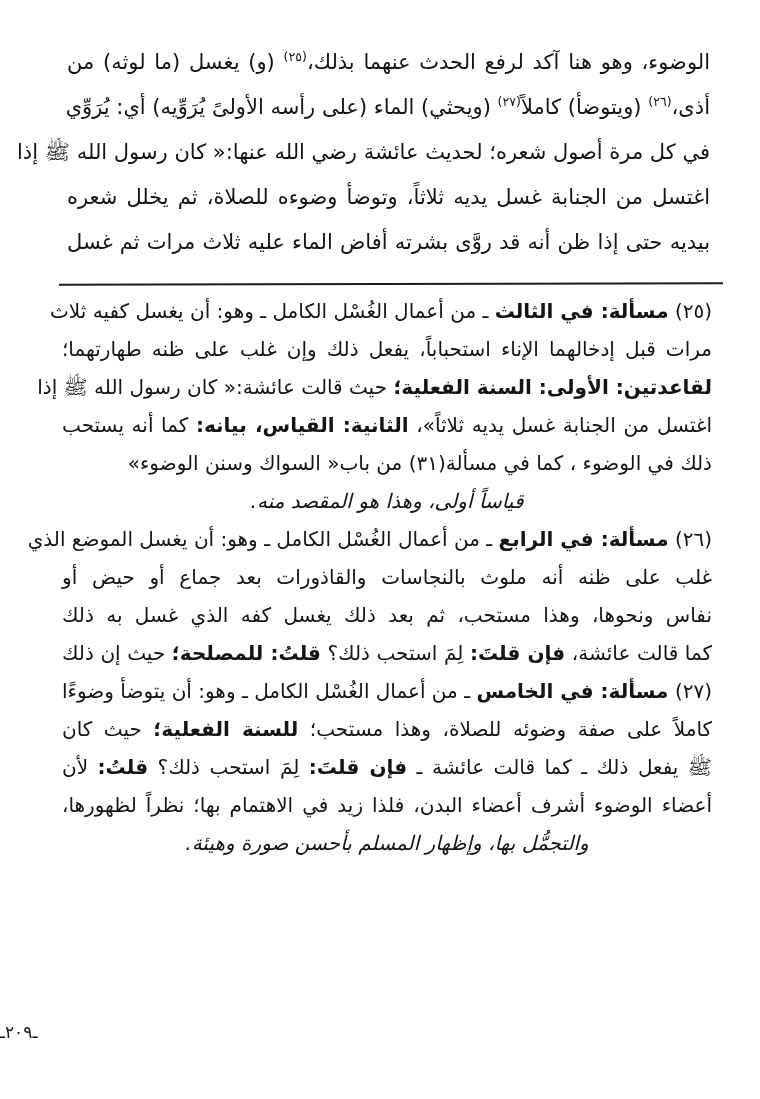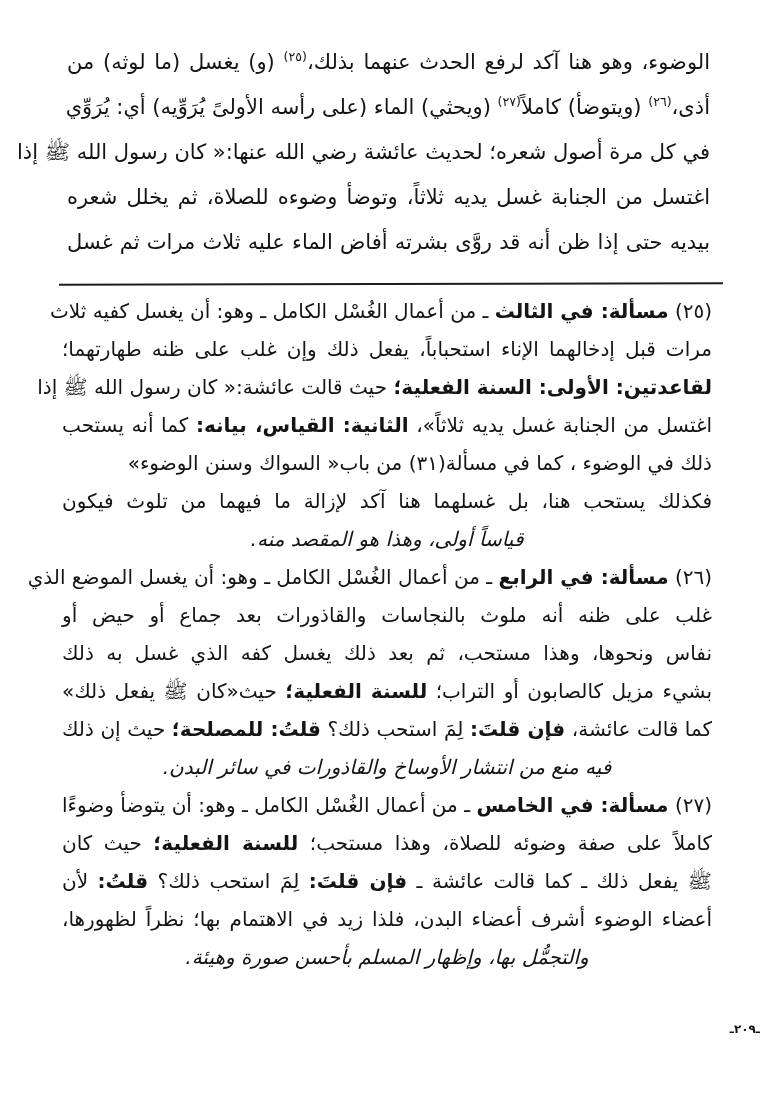--- a/index.html
+++ b/index.html
@@ -28,50 +28,47 @@
   .line.center{text-align:center;text-align-last:center;font-style:italic;}
   .bold{font-weight:bold;}
   sup{font-size:0.60em;line-height:0;vertical-align:super;}
   .separator{
     position:absolute;top:283px;left:59px;width:664px;height:0;
     border-top:2px solid #1c1c1c;
     transform:rotate(-0.12deg);
   }
   .page-number{
     position:absolute;top:1022px;left:0;width:100%;
-    text-align:right;direction:rtl;
-    font-size:12px;font-weight:bold;letter-spacing:1px;
+    text-align:left;direction:rtl;
+    font-size:17px;font-weight:normal;letter-spacing:1px;
   }
 </style>
 </head>
 <body>
 
 <div class="sheet">
   <div class="main-text" id="main-text">
       <div class="line justify"><span>الوضوء، وهو هنا آكد لرفع الحدث عنهما بذلك،</span><sup>(٢٥)</sup><span> (و) يغسل (ما لوثه) من</span></div>
       <div class="line justify"><span>أذى،</span><sup>(٢٦)</sup><span> (ويتوضأ) كاملاً</span><sup>(٢٧)</sup><span> (ويحثي) الماء (على رأسه الأولىً يُرَوِّيه) أي: يُرَوِّي</span></div>
       <div class="line justify"><span>في كل مرة أصول شعره؛ لحديث عائشة رضي الله عنها:« كان رسول الله ﷺ إذا</span></div>
       <div class="line justify"><span>اغتسل من الجنابة غسل يديه ثلاثاً، وتوضأ وضوءه للصلاة، ثم يخلل شعره</span></div>
       <div class="line justify"><span>بيديه حتى إذا ظن أنه قد روَّى بشرته أفاض الماء عليه ثلاث مرات ثم غسل</span></div>
     </div>
   <div class="separator"></div>
   <div class="footnotes" id="footnotes">
       <div class="line justify"><span>(٢٥) </span><span class="bold">مسألة: في الثالث</span><span> ـ من أعمال الغُسْل الكامل ـ وهو: أن يغسل كفيه ثلاث</span></div>
       <div class="line justify"><span>مرات قبل إدخالهما الإناء استحباباً، يفعل ذلك وإن غلب على ظنه طهارتهما؛</span></div>
       <div class="line justify"><span class="bold">لقاعدتين: الأولى: السنة الفعلية؛</span><span> حيث قالت عائشة:« كان رسول الله ﷺ إذا</span></div>
       <div class="line justify"><span>اغتسل من الجنابة غسل يديه ثلاثاً»، </span><span class="bold">الثانية: القياس، بيانه:</span><span> كما أنه يستحب</span></div>
       <div class="line right"><span>ذلك في الوضوء ، كما في مسألة(٣١) من باب« السواك وسنن الوضوء»</span></div>
-      <div class="line justify"><span>فكذلك يستحب هنا، بل غسلهما هنا آكد لإزالة ما فيهما من تلوث فيكون</span></div>
       <div class="line center"><span>قياساً أولى، وهذا هو المقصد منه.</span></div>
       <div class="line justify"><span>(٢٦) </span><span class="bold">مسألة: في الرابع</span><span> ـ من أعمال الغُسْل الكامل ـ وهو: أن يغسل الموضع الذي</span></div>
       <div class="line justify"><span>غلب على ظنه أنه ملوث بالنجاسات والقاذورات بعد جماع أو حيض أو</span></div>
       <div class="line justify"><span>نفاس ونحوها، وهذا مستحب، ثم بعد ذلك يغسل كفه الذي غسل به ذلك</span></div>
-      <div class="line justify"><span>بشيء مزيل كالصابون أو التراب؛ </span><span class="bold">للسنة الفعلية؛</span><span> حيث«كان ﷺ يفعل ذلك»</span></div>
       <div class="line justify"><span>كما قالت عائشة، </span><span class="bold">فإن قلتَ:</span><span> لِمَ استحب ذلك؟ </span><span class="bold">قلتُ: للمصلحة؛</span><span> حيث إن ذلك</span></div>
-      <div class="line center"><span>فيه منع من انتشار الأوساخ والقاذورات في سائر البدن.</span></div>
       <div class="line justify"><span>(٢٧) </span><span class="bold">مسألة: في الخامس</span><span> ـ من أعمال الغُسْل الكامل ـ وهو: أن يتوضأ وضوءًا</span></div>
       <div class="line justify"><span>كاملاً على صفة وضوئه للصلاة، وهذا مستحب؛ </span><span class="bold">للسنة الفعلية؛</span><span> حيث كان</span></div>
       <div class="line justify"><span>ﷺ يفعل ذلك ـ كما قالت عائشة ـ </span><span class="bold">فإن قلتَ:</span><span> لِمَ استحب ذلك؟ </span><span class="bold">قلتُ:</span><span> لأن</span></div>
       <div class="line justify"><span>أعضاء الوضوء أشرف أعضاء البدن، فلذا زيد في الاهتمام بها؛ نظراً لظهورها،</span></div>
       <div class="line center"><span>والتجمُّل بها، وإظهار المسلم بأحسن صورة وهيئة.</span></div>
     </div>
   <div class="page-number">ـ٢٠٩ـ</div>
 </div>
 
 </body></html>

